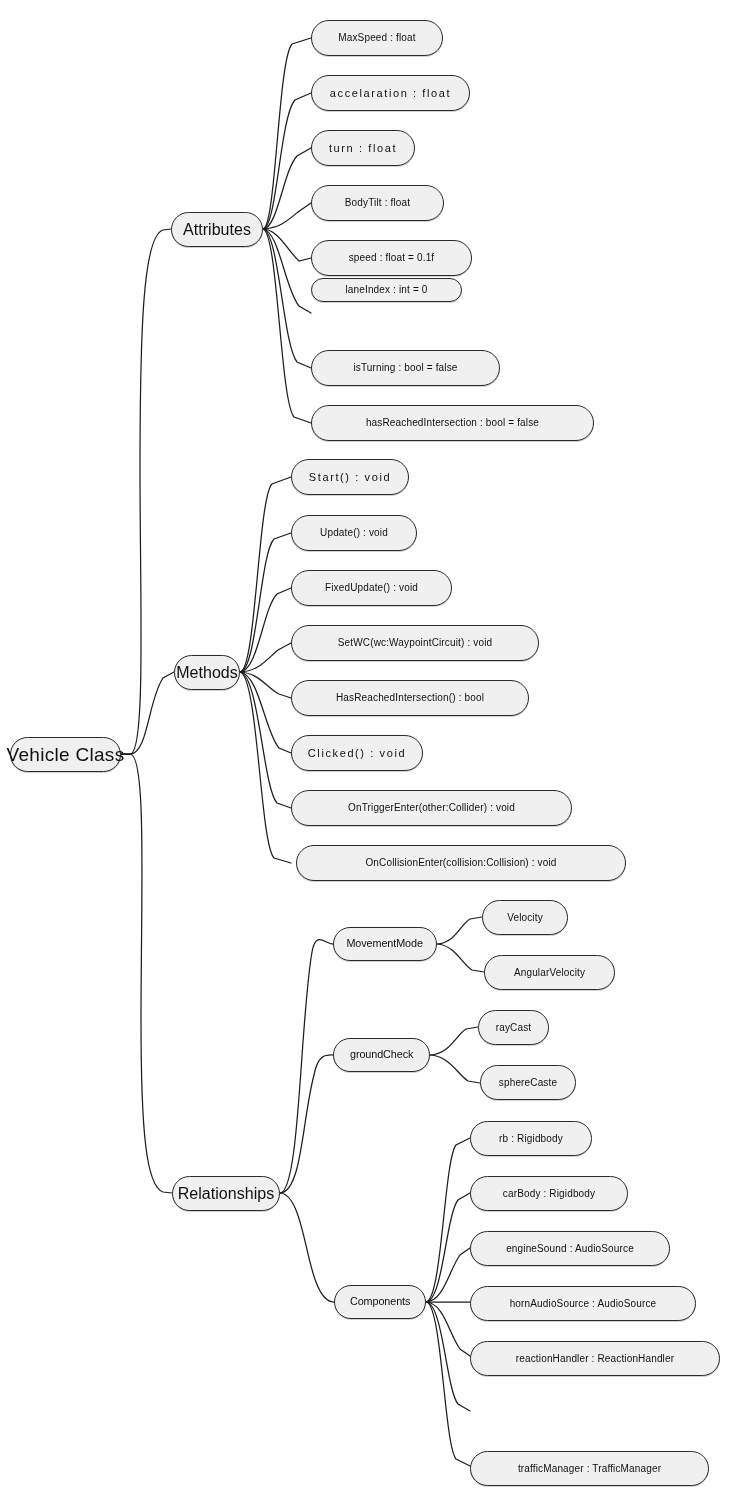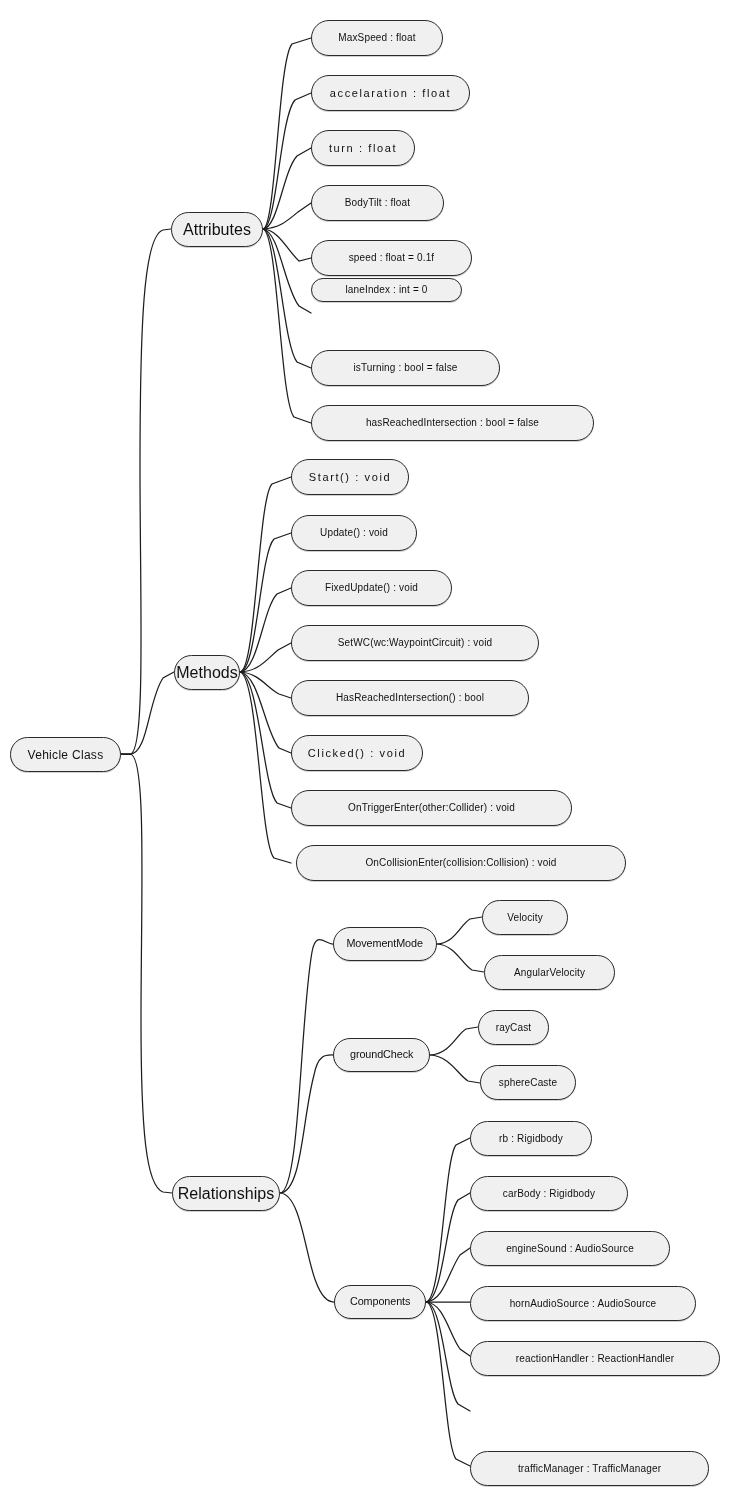--- a/index.html
+++ b/index.html
@@ -32,21 +32,21 @@
     color:#101010;
     white-space:nowrap;
     line-height:1;
     padding:0 10px;
     box-shadow:0 1px 0 rgba(0,0,0,0.18);
   }
   .node .lbl{ display:block; }
   
   .t-normal .lbl{ font-size:10px; letter-spacing:0.15px; }
   .t-wide   .lbl{ font-size:11px; letter-spacing:1.6px; }
-  .t-root   .lbl{ font-size:12px;  letter-spacing:0.3px; }
+  .t-root   .lbl{ font-size:19px;  letter-spacing:0.3px; }
   .t-small  .lbl{ font-size:16px;  letter-spacing:0.05px; }
   .t-cond   .lbl{ font-size:11.5px; letter-spacing:-0.1px; transform:scaleX(0.94); transform-origin:center; }
 </style>
 </head>
 <body>
 
 <div id="canvas">
 
   <svg id="edges" viewBox="0 0 736 1506" width="736" height="1506" xmlns="http://www.w3.org/2000/svg">
     <g fill="none" stroke="#1d1d1d" stroke-width="1.25" stroke-linecap="round">

